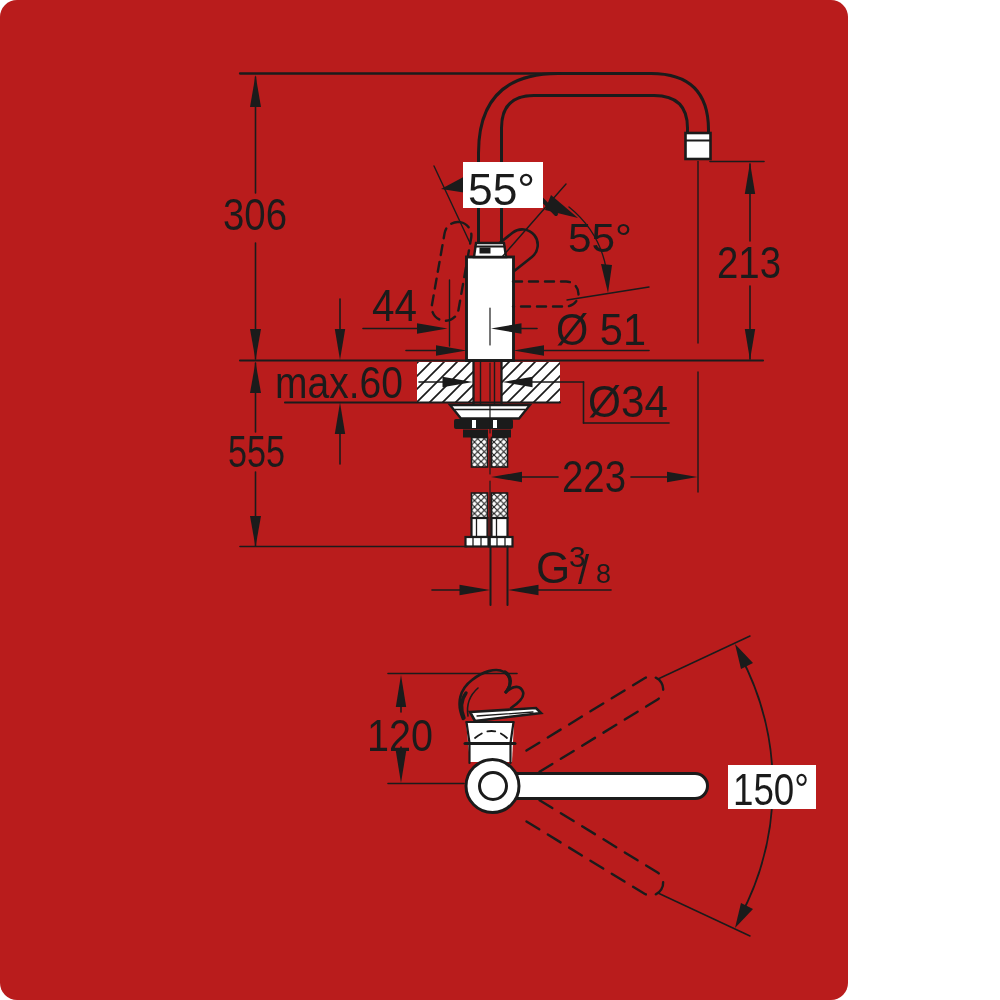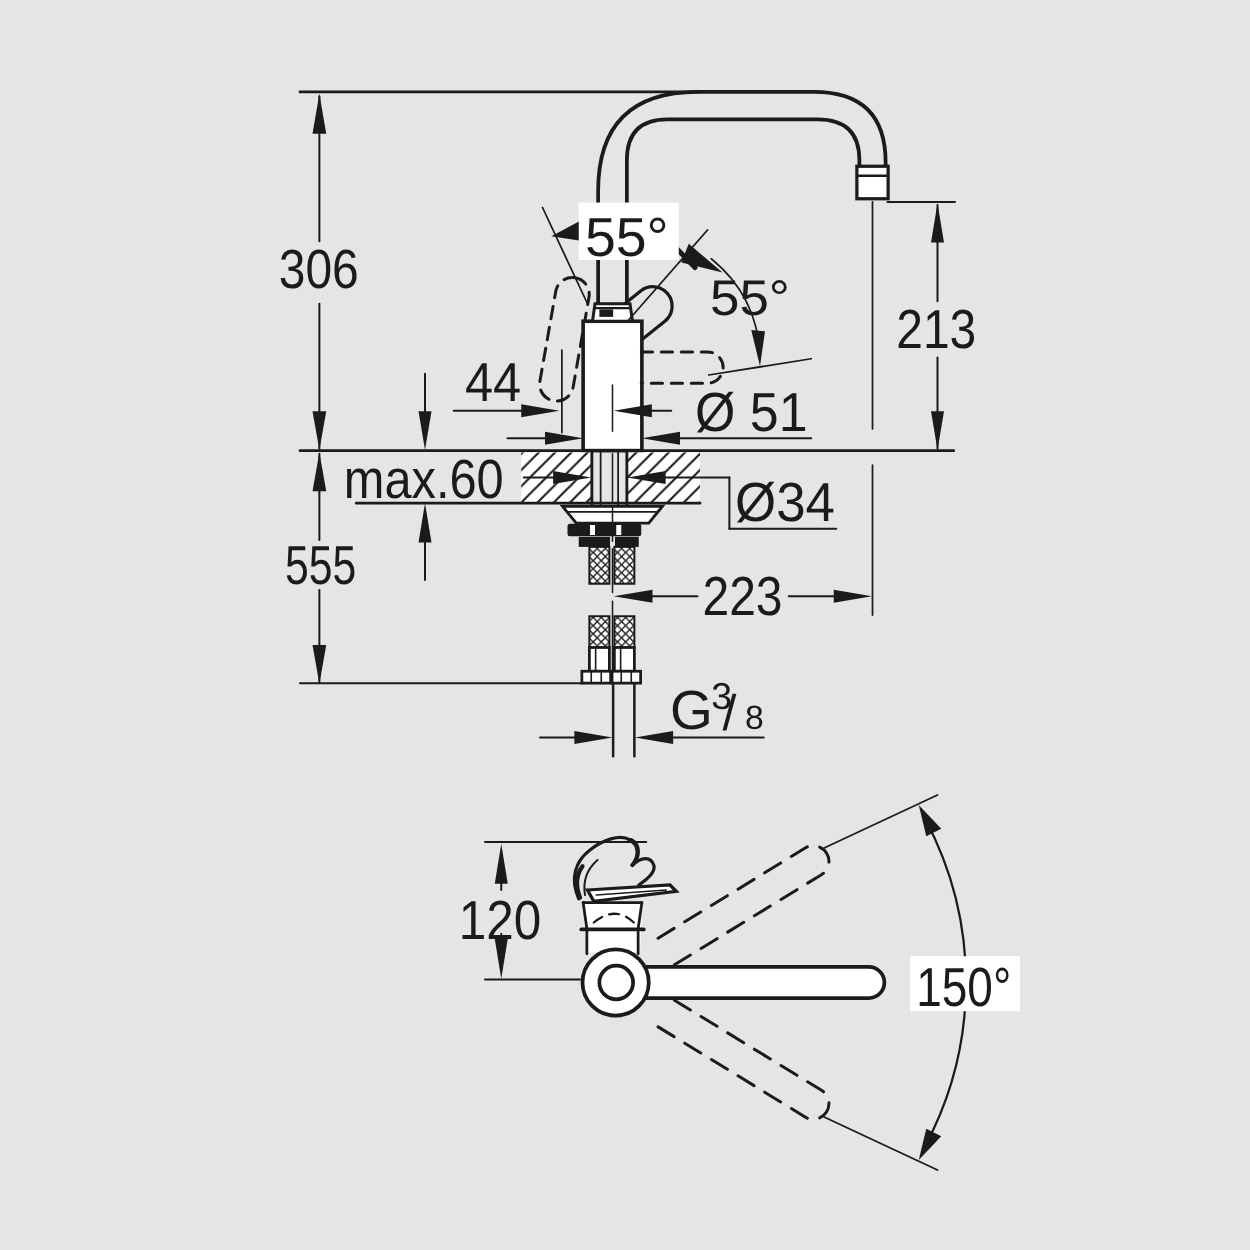--- a/index.html
+++ b/index.html
@@ -1,16 +1,16 @@
 <!DOCTYPE html>
 <html><head>
 <meta charset="utf-8">
 <style>
   html,body{margin:0;padding:0;background:#ffffff;}
-  .canvas{position:relative;width:1000px;height:1000px;background:#e5e5e5;overflow:hidden;}
+  .canvas{position:relative;width:848px;height:1000px;background:#b91c1c;overflow:hidden;border-radius:17px;}
   svg{display:block;}
   text{font-family:"Liberation Sans","DejaVu Sans",sans-serif;fill:#1b1b1b;}
 </style>
 </head>
 <body>
 
 <div class="canvas">
 <svg width="1000" height="1000" viewBox="0 0 1000 1000">
   <defs>
     <pattern id="deckhatch" width="13" height="13" patternUnits="userSpaceOnUse">

